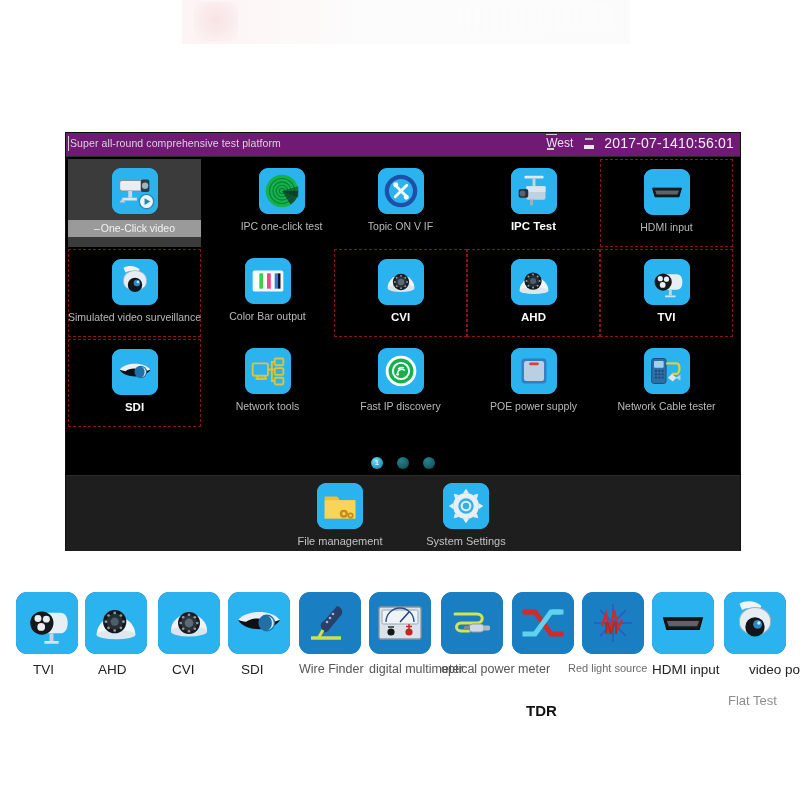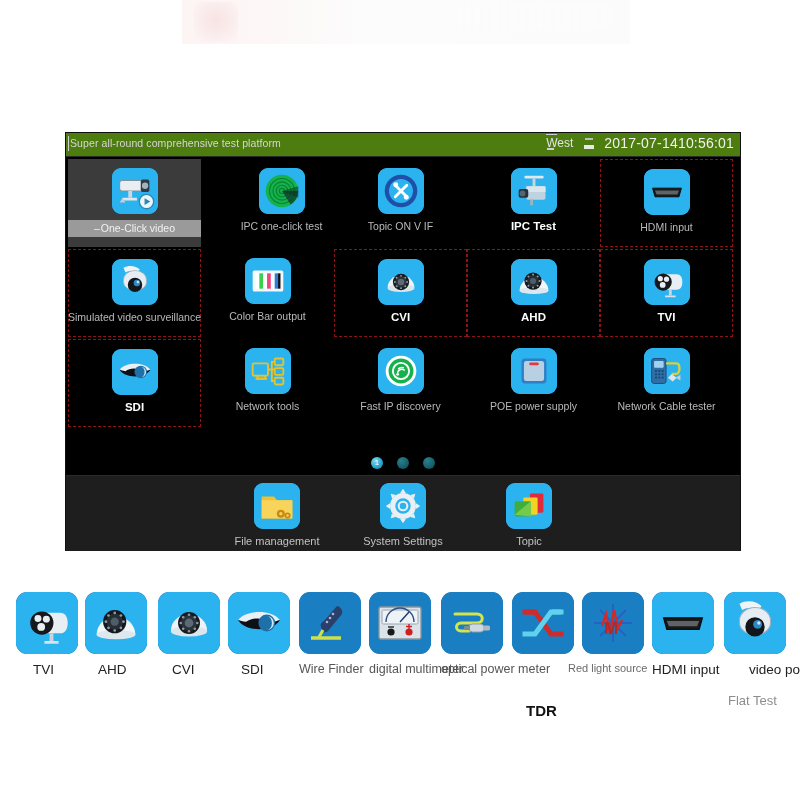--- a/index.html
+++ b/index.html
@@ -27,21 +27,21 @@
 
   
   #device{
     position:absolute;left:66px;top:133px;width:674px;height:417px;
     background:#050505;
     box-shadow:0 0 0 1px #101010;
   }
 
   
   #titlebar{
-    position:relative;height:23px;background:#4d7c0f;
+    position:relative;height:23px;background:#701a75;
     border-bottom:1px solid #2a2a2a;
   }
   #titlebar .tb-title{
     position:absolute;left:4px;top:4px;font-size:10.5px;color:#d6d6d6;
     letter-spacing:.1px;white-space:nowrap;
   }
   #titlebar .tb-caret{
     position:absolute;left:2px;top:3px;width:1px;height:15px;background:#cfcfcf;
   }
   #titlebar .tb-right{
@@ -495,34 +495,20 @@
                   <path d="M24 6l3 4.5h-6zM24 42l-3-4.5h6zM6 24l4.5-3v6zM42 24l-4.5 3v-6zM11.2 11.2l5.3 1.3-3.9 3.9zM36.8 36.8l-5.3-1.3 3.9-3.9zM36.8 11.2l-1.3 5.3-3.9-3.9zM11.2 36.8l1.3-5.3 3.9 3.9z"></path>
                   <circle cx="24" cy="24" r="13.5"></circle>
                 </g>
                 <circle cx="24" cy="24" r="8" fill="#2bb3ef"></circle>
                 <circle cx="24" cy="24" r="5.6" fill="#e9eff3"></circle>
                 <circle cx="24" cy="24" r="3.4" fill="#2bb3ef"></circle>
               </svg>
             </div>
           </div>
           <div class="dlbl">System Settings</div>
-        </div>
-        <div class="ditem">
-          <div class="dicon">
-            <div class="art">
-              <svg viewBox="0 0 48 48">
-                <rect width="48" height="48" rx="9" fill="#2bb3ef"></rect>
-                <rect x="25" y="11" width="14" height="20" rx="1.5" fill="#e02b3c"></rect>
-                <rect x="18" y="15" width="15" height="18" rx="1.5" fill="#f2d225"></rect>
-                <rect x="9" y="19" width="17" height="16" rx="1.5" fill="#3fae3f"></rect>
-                <path d="M9 33 L26 19 v16 z" fill="#7ecf4e" opacity=".85"></path>
-              </svg>
-            </div>
-          </div>
-          <div class="dlbl">Topic</div>
         </div>
       </div>
   </div>
 </div>
 
 <div id="strip">
     <div class="sitem" style="left: 16px;">
       <div class="sicon">
         <div class="art">
           <svg viewBox="0 0 48 48">

